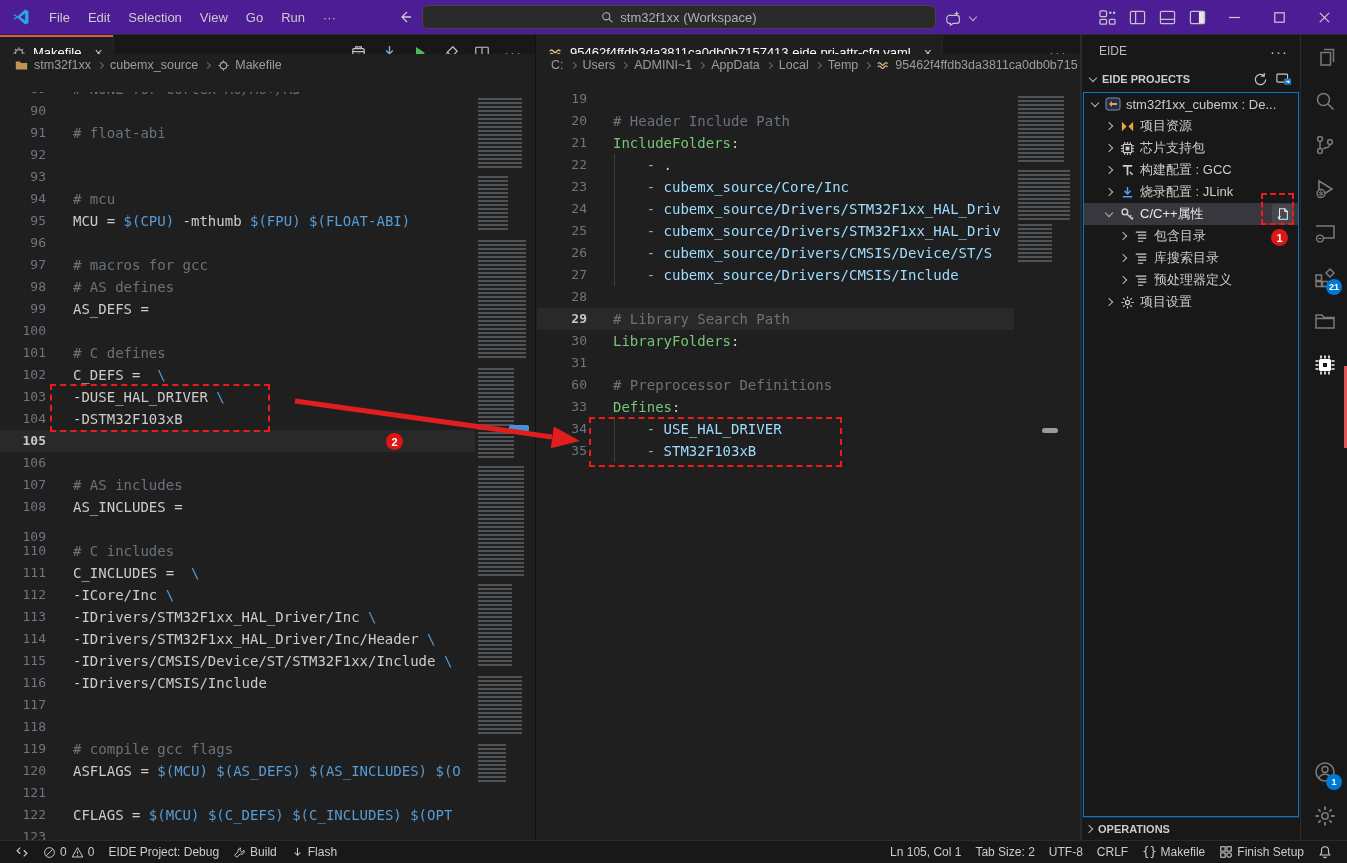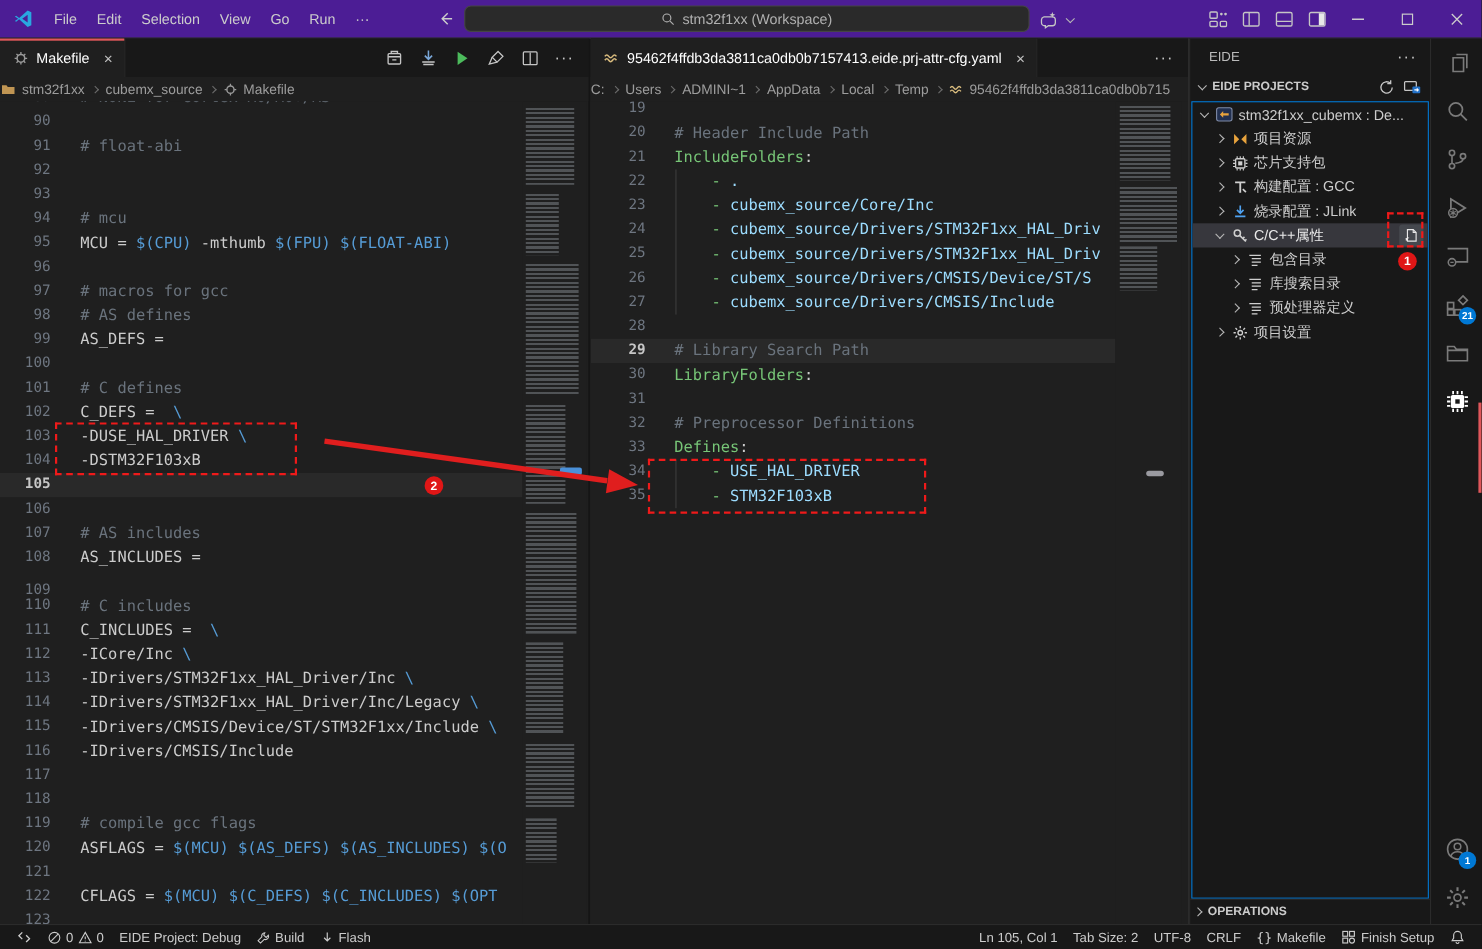--- a/index.html
+++ b/index.html
@@ -32,22 +32,22 @@
             display:flex; align-items:stretch; }
   .tab { position:relative; display:flex; align-items:center; gap:7px; padding:0 10px 0 12px;
          background:#1f1f1f; border-right:1px solid #252525; font-size:13px; color:#ffffff; }
   .tab .accent { position:absolute; left:0; top:0; right:0; height:2px; background:#e0575b; }
   .tab .close { margin-left:6px; color:#c0c0c0; font-size:14px; line-height:1; }
   .tab-actions { margin-left:auto; display:flex; align-items:center; gap:7px; padding-right:10px; }
   .tab-actions .act { width:24px; height:24px; display:flex; align-items:center; justify-content:center;
                       color:#c5c5c5; border-radius:4px; }
   .dots { font-size:15px; letter-spacing:1px; color:#c5c5c5; }
 
-  .breadcrumb { position:absolute; left:0; top:35px; right:0; height:22px; display:flex; align-items:center;
-                padding-left:0; font-size:12.5px; color:#9d9d9d; background:#1f1f1f; white-space:nowrap; overflow:hidden;}
+  .breadcrumb { position:absolute; left:0; top:19px; right:0; height:22px; display:flex; align-items:center;
+                padding-left:14px; font-size:12.5px; color:#9d9d9d; background:#1f1f1f; white-space:nowrap; overflow:hidden;}
   .bc-item { display:flex; align-items:center; gap:5px; }
   .bc-sep { width:5px; height:5px; border-right:1px solid #6a6a6a; border-top:1px solid #6a6a6a;
             transform:rotate(45deg); margin:0 7px; flex:none; }
 
   .ed-body { position:absolute; left:0; top:57px; right:0; bottom:0; overflow:hidden;
              font-family:"DejaVu Sans Mono", monospace; font-size:14px; }
   .line { position:absolute; left:0; right:0; height:22px; }
   .ln { position:absolute; top:0; width:46px; text-align:right; color:#6e7681; font-size:13px; line-height:22px; }
   .code { position:absolute; top:0; white-space:pre; line-height:22px; overflow:hidden; }
   .curband { position:absolute; height:22px; background:#292929; }
@@ -359,21 +359,21 @@
         <div class="line" style="top: 492px;">
           <span class="ln" style="left: 0px; width: 46px;">112</span>
           <span class="code" style="left: 73px; max-width: 400px;"><span class="tk-pln">-ICore/Inc </span><span class="tk-blu">\</span></span>
         </div>
         <div class="line" style="top: 514px;">
           <span class="ln" style="left: 0px; width: 46px;">113</span>
           <span class="code" style="left: 73px; max-width: 400px;"><span class="tk-pln">-IDrivers/STM32F1xx_HAL_Driver/Inc </span><span class="tk-blu">\</span></span>
         </div>
         <div class="line" style="top: 536px;">
           <span class="ln" style="left: 0px; width: 46px;">114</span>
-          <span class="code" style="left: 73px; max-width: 400px;"><span class="tk-pln">-IDrivers/STM32F1xx_HAL_Driver/Inc/Legacy </span><span class="tk-blu">\</span></span>
+          <span class="code" style="left: 73px; max-width: 400px;"><span class="tk-pln">-IDrivers/STM32F1xx_HAL_Driver/Inc/Header </span><span class="tk-blu">\</span></span>
         </div>
         <div class="line" style="top: 558px;">
           <span class="ln" style="left: 0px; width: 46px;">115</span>
           <span class="code" style="left: 73px; max-width: 400px;"><span class="tk-pln">-IDrivers/CMSIS/Device/ST/STM32F1xx/Include </span><span class="tk-blu">\</span></span>
         </div>
         <div class="line" style="top: 580px;">
           <span class="ln" style="left: 0px; width: 46px;">116</span>
           <span class="code" style="left: 73px; max-width: 400px;"><span class="tk-pln">-IDrivers/CMSIS/Include</span></span>
         </div>
         <div class="line" style="top: 602px; padding-left: 24px;">
@@ -515,21 +515,21 @@
         </div>
         <div class="line" style="top: 238px;">
           <span class="ln" style="left: 0px; width: 50px;">30</span>
           <span class="code" style="left: 76px; max-width: 397px;"><span class="tk-key">LibraryFolders</span><span class="tk-pln">:</span></span>
         </div>
         <div class="line" style="top: 260px;">
           <span class="ln" style="left: 0px; width: 50px;">31</span>
           <span class="code" style="left: 76px; max-width: 397px;"></span>
         </div>
         <div class="line" style="top: 282px;">
-          <span class="ln" style="left: 0px; width: 50px;">32</span>
+          <span class="ln" style="left: 0px; width: 50px;">60</span>
           <span class="code" style="left: 76px; max-width: 397px;"><span class="tk-cmt"># Preprocessor Definitions</span></span>
         </div>
         <div class="line" style="top: 304px;">
           <span class="ln" style="left: 0px; width: 50px;">33</span>
           <span class="code" style="left: 76px; max-width: 397px;"><span class="tk-key">Defines</span><span class="tk-pln">:</span></span>
         </div>
         <div class="line" style="top: 326px;">
           <span class="ln" style="left: 0px; width: 50px;">34</span>
           <span class="code" style="left: 76px; max-width: 397px;"><span class="tk-dsh">    - </span><span class="tk-val">USE_HAL_DRIVER</span></span>
         </div>

